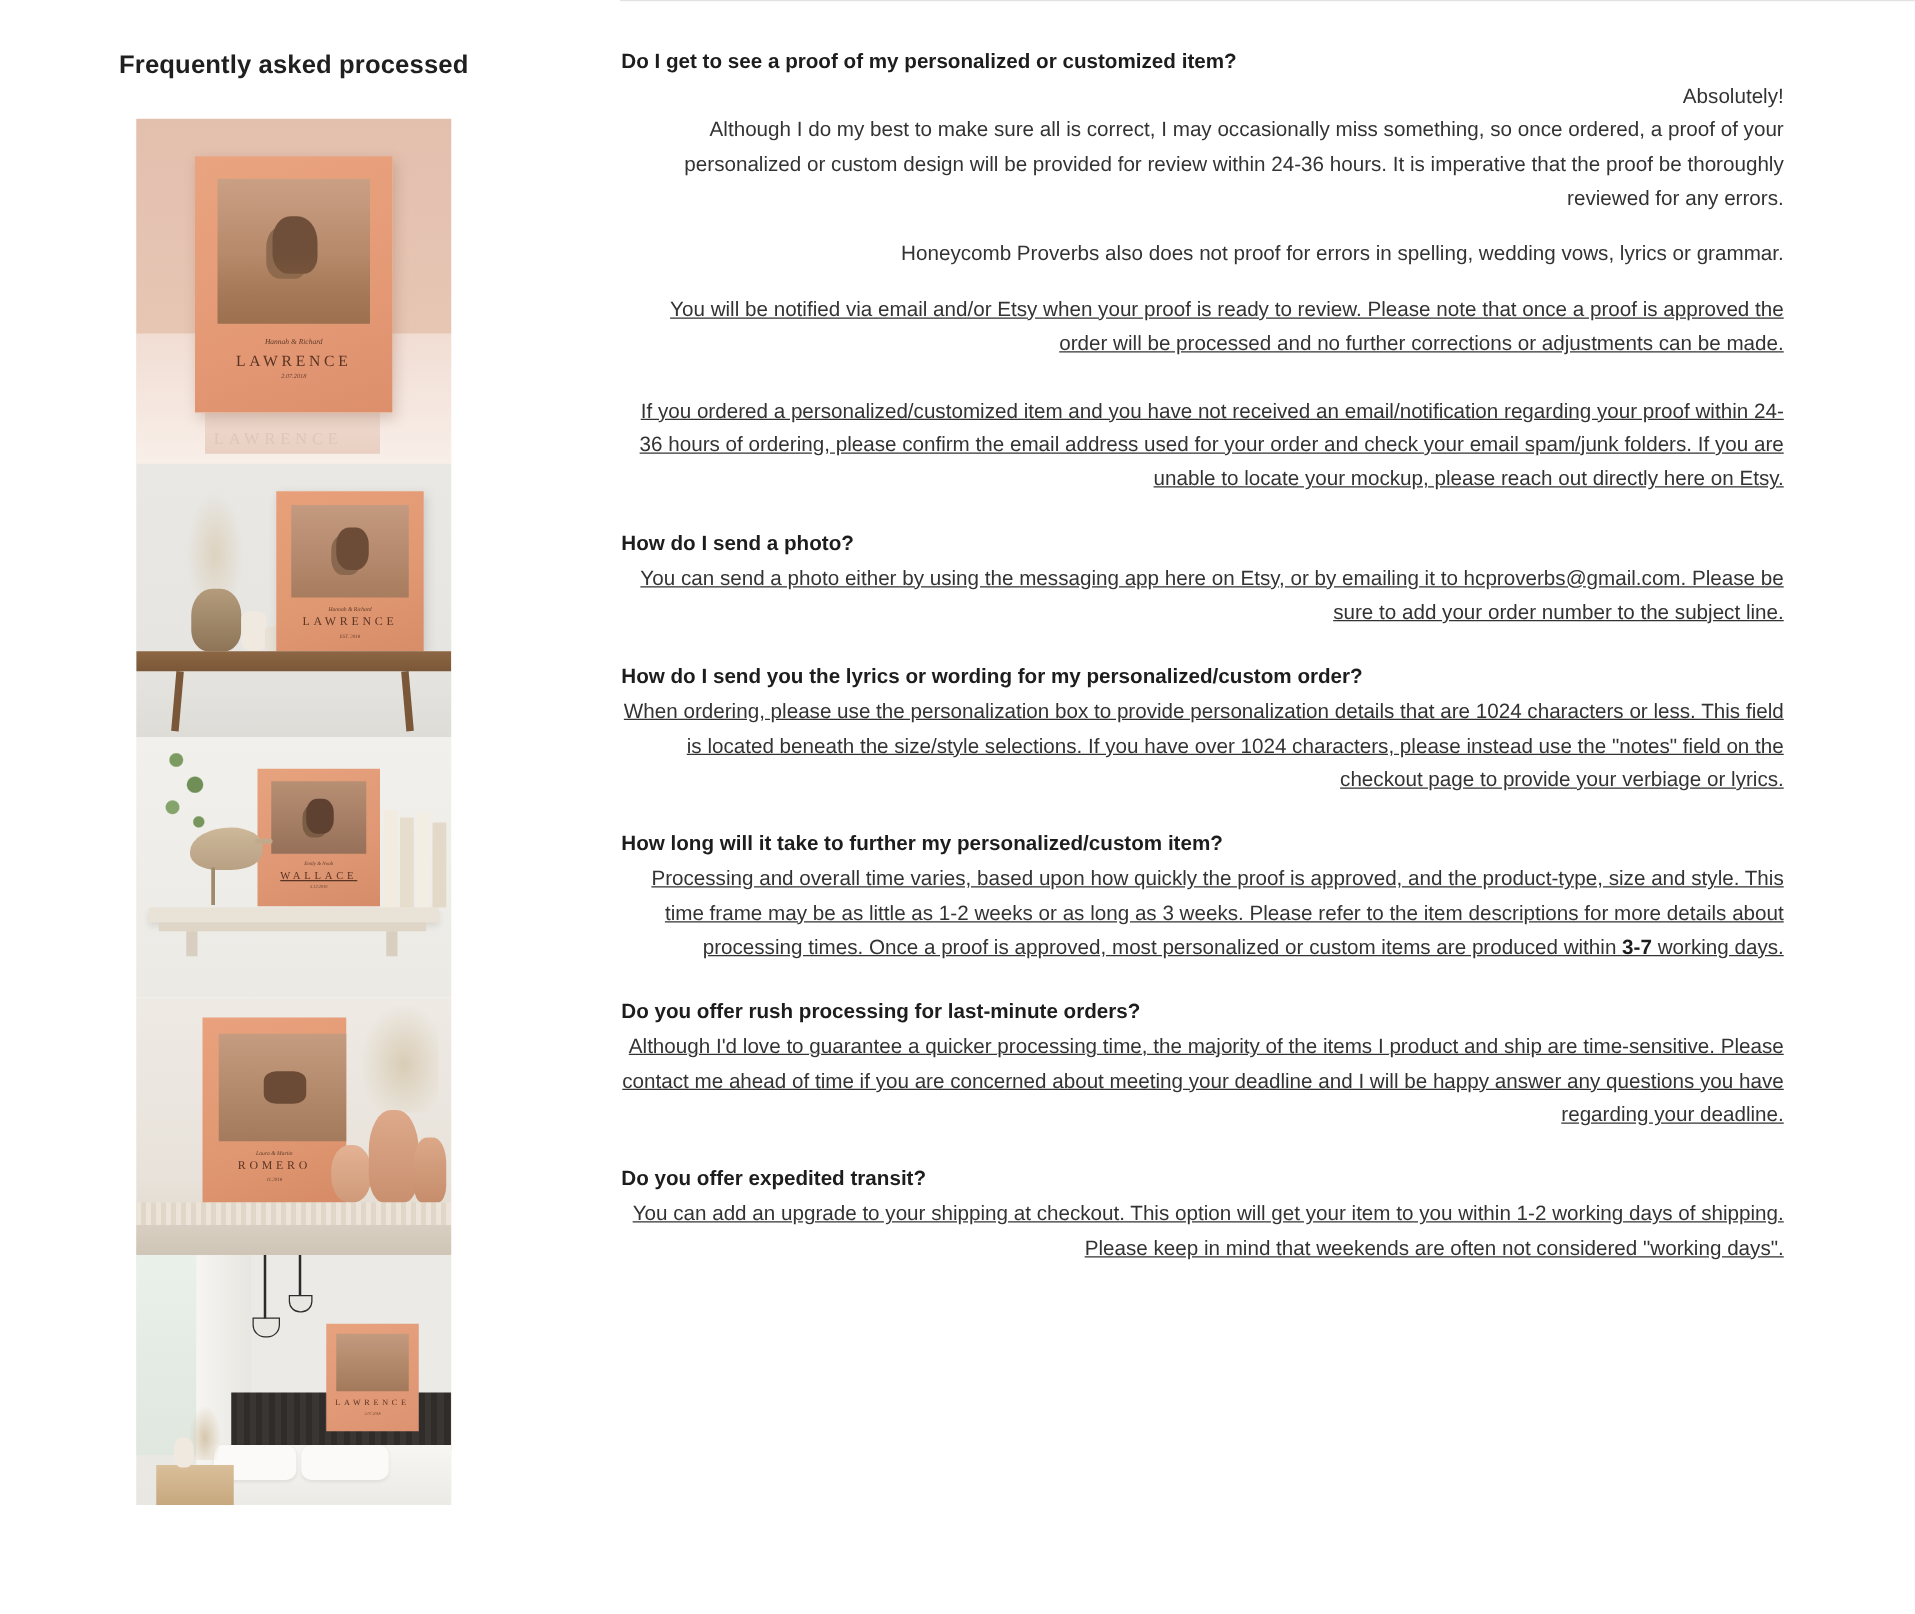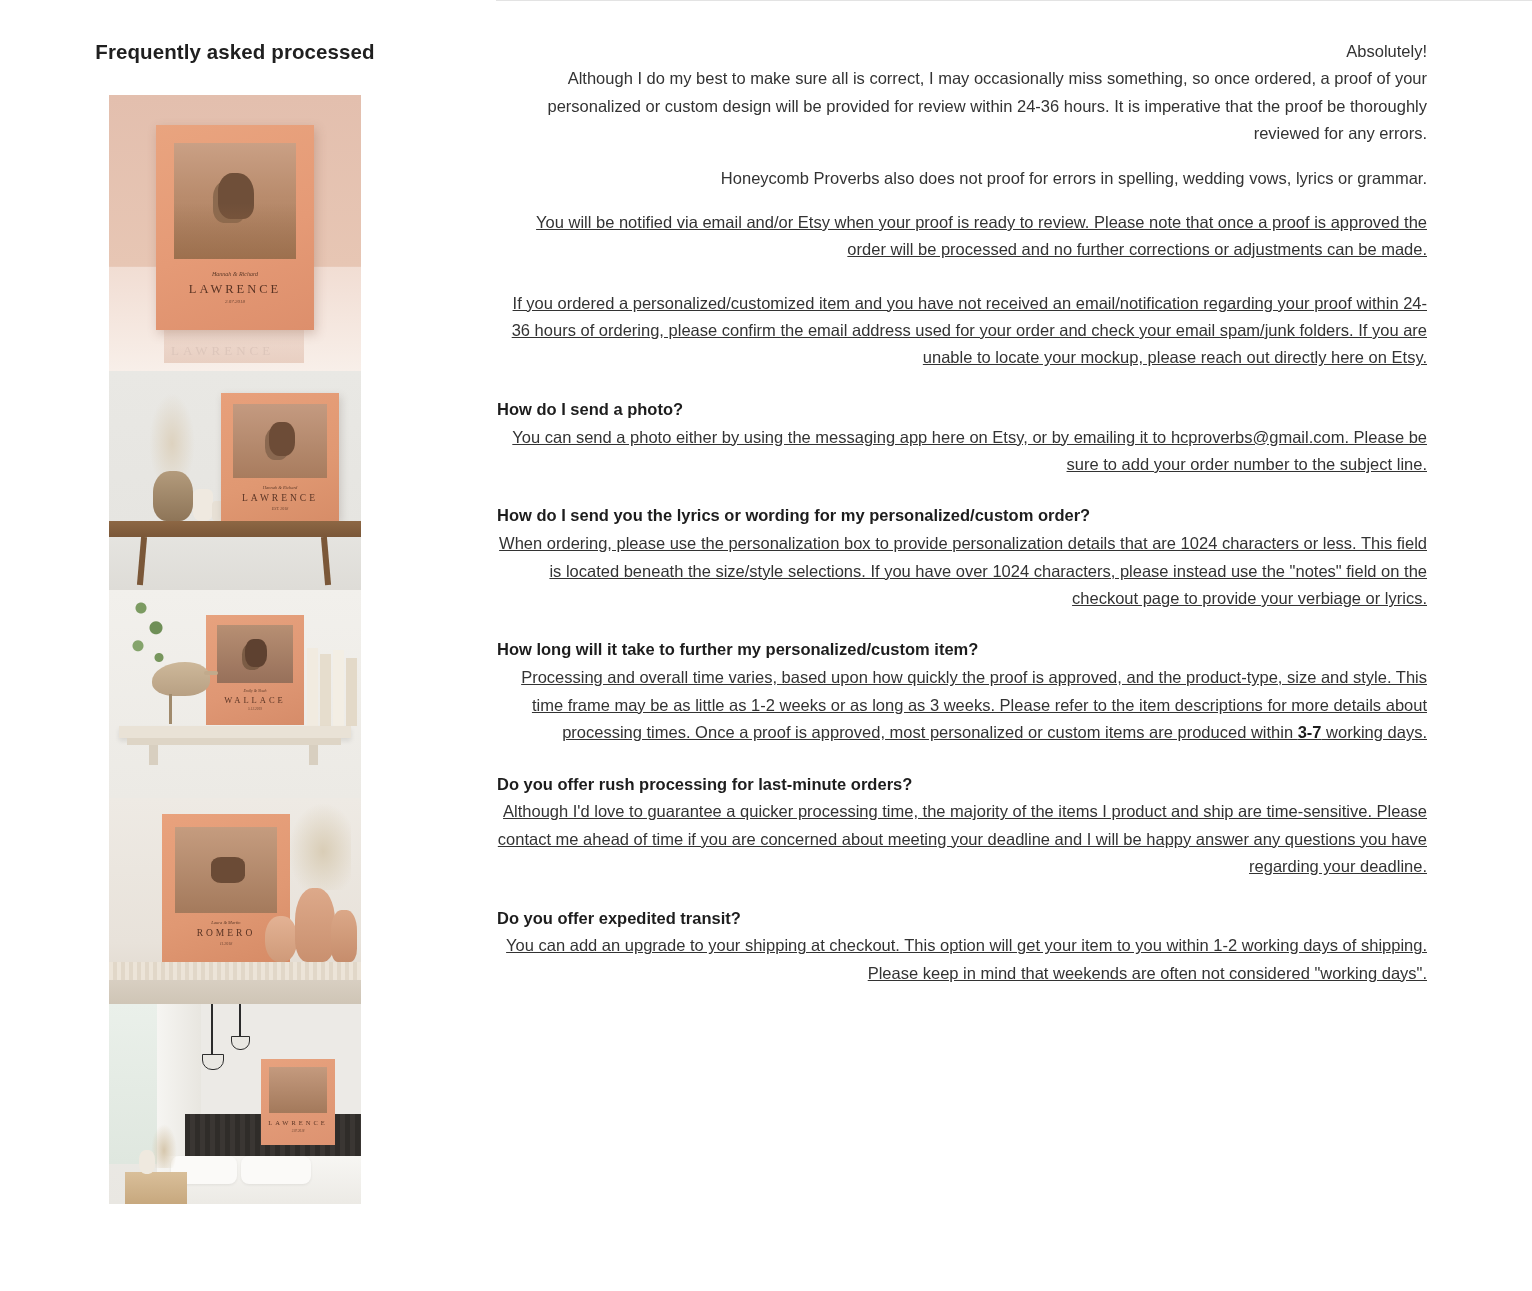--- a/index.html
+++ b/index.html
@@ -136,42 +136,42 @@
                 radial-gradient(circle at 25% 62%, #85a46c 0 5px, rgba(0,0,0,0) 6px),
                 radial-gradient(circle at 60% 75%, #77965d 0 4px, rgba(0,0,0,0) 5px); }
   .shot3 .board {
     position: absolute; left: 97px; top: 25px; width: 98px; height: 110px;
     background: linear-gradient(160deg,#e7a27e 0%, #df9774 60%, #d68c69 100%);
   }
   .shot3 .photo { position: absolute; left: 11px; top: 10px; width: 76px; height: 58px;
     background: linear-gradient(180deg,#b78f73 0%, #97705a 100%); }
   .shot3 .figure { position: absolute; left: 28px; top: 14px; width: 22px; height: 28px; background: #5e4130; border-radius: 40%; box-shadow: -4px 4px 0 -1px #7b5c45; }
   .shot3 .t1 { position: absolute; left: 0; right: 0; top: 73px; text-align: center; font-size: 4px; }
-  .shot3 .t2 { position: absolute; left: 0; right: 0; top: 80px; text-align: center; font-size: 8.5px; }
+  .shot3 .t2 { position: absolute; left: 0; right: 0; top: 80px; text-align: center; font-size: 8.5px; text-decoration: underline; }
   .shot3 .t3 { position: absolute; left: 0; right: 0; top: 92px; text-align: center; font-size: 3.5px; }
   .shot3 .bird { position: absolute; left: 43px; top: 72px; width: 58px; height: 34px;
     background: linear-gradient(180deg,#cdb89a 0%, #b8a083 100%); border-radius: 60% 45% 45% 40%; }
   .shot3 .bird:after { content: ""; position: absolute; left: 52px; top: 9px; width: 14px; height: 4px; background: #c1aa8c; border-radius: 2px; }
   .shot3 .bird-legs { position: absolute; left: 60px; top: 104px; width: 3px; height: 30px; background: #a08a6c; }
   .shot3 .books { position: absolute; left: 198px; top: 56px; width: 50px; height: 80px; }
   .shot3 .books i { position: absolute; bottom: 0; width: 11px; background: #efe8dc; display: block; }
   .shot3 .books i:nth-child(1) { left: 0; height: 78px; background: #f1ebe0; }
   .shot3 .books i:nth-child(2) { left: 13px; height: 72px; background: #e6ddcd; }
   .shot3 .books i:nth-child(3) { left: 26px; height: 76px; background: #f3eee4; }
   .shot3 .books i:nth-child(4) { left: 39px; height: 68px; background: #e3d9c8; }
   .shot3 .shelf { position: absolute; left: 10px; top: 136px; width: 232px; height: 12px; background: #e9e2d6; box-shadow: 0 3px 5px rgba(0,0,0,0.09); }
   .shot3 .shelf-lip { position: absolute; left: 18px; top: 148px; width: 214px; height: 7px; background: #ded5c6; }
   .shot3 .bracket { position: absolute; top: 155px; width: 9px; height: 20px; background: #d8cfc0; }
   .shot3 .bracket.l { left: 40px; }
   .shot3 .bracket.r { left: 200px; }
 
   
   .shot4 { height: 206px; background: linear-gradient(180deg,#eeeae4 0%, #e8e2da 70%, #ded6cb 100%); }
   .shot4 .board {
-    position: absolute; left: 53px; top: 16px; width: 128px; height: 148px;
+    position: absolute; left: 53px; top: 16px; width: 115px; height: 148px;
     background: linear-gradient(160deg,#e9a27d 0%, #e09873 60%, #d68b66 100%);
   }
   .shot4 .photo { position: absolute; left: 13px; top: 13px; width: 102px; height: 86px;
     background: linear-gradient(180deg,#c59c7f 0%, #a47a5c 100%); }
   .shot4 .figure { position: absolute; left: 36px; top: 30px; width: 34px; height: 26px; background: #6b4b36; border-radius: 30%; }
   .shot4 .t1 { position: absolute; left: 0; right: 0; top: 106px; text-align: center; font-size: 4.5px; }
   .shot4 .t2 { position: absolute; left: 0; right: 0; top: 114px; text-align: center; font-size: 9.5px; }
   .shot4 .t3 { position: absolute; left: 0; right: 0; top: 127px; text-align: center; font-size: 4px; }
   .shot4 .pampas { position: absolute; left: 180px; top: 6px; width: 62px; height: 86px;
     background: radial-gradient(ellipse at 55% 55%, #d9cdb6 0%, rgba(217,205,182,0) 72%); }
@@ -336,20 +336,21 @@
         <div class="nightstand"></div>
         <div class="vase-s"></div>
       </div>
 
     </div>
   </div>
 
   <div class="right-col">
 
     <div class="qa">
+      <div class="q">Do I get to see a proof of my personalized or customized item?</div>
       <div class="a">
         <p style="white-space: pre-line;">Absolutely!
 Although I do my best to make sure all is correct, I may occasionally miss something, so once ordered, a proof of your personalized or custom design will be provided for review within 24-36 hours. It is imperative that the proof be thoroughly reviewed for any errors.</p>
         <p>Honeycomb Proverbs also does not proof for errors in spelling, wedding vows, lyrics or grammar.</p>
         <p>You will be notified via email and/or Etsy when your proof is ready to review. Please note that once a proof is approved the order will be processed and no further corrections or adjustments can be made.</p>
       </div>
     </div>
 
     <div class="qa">
       <div class="a">

